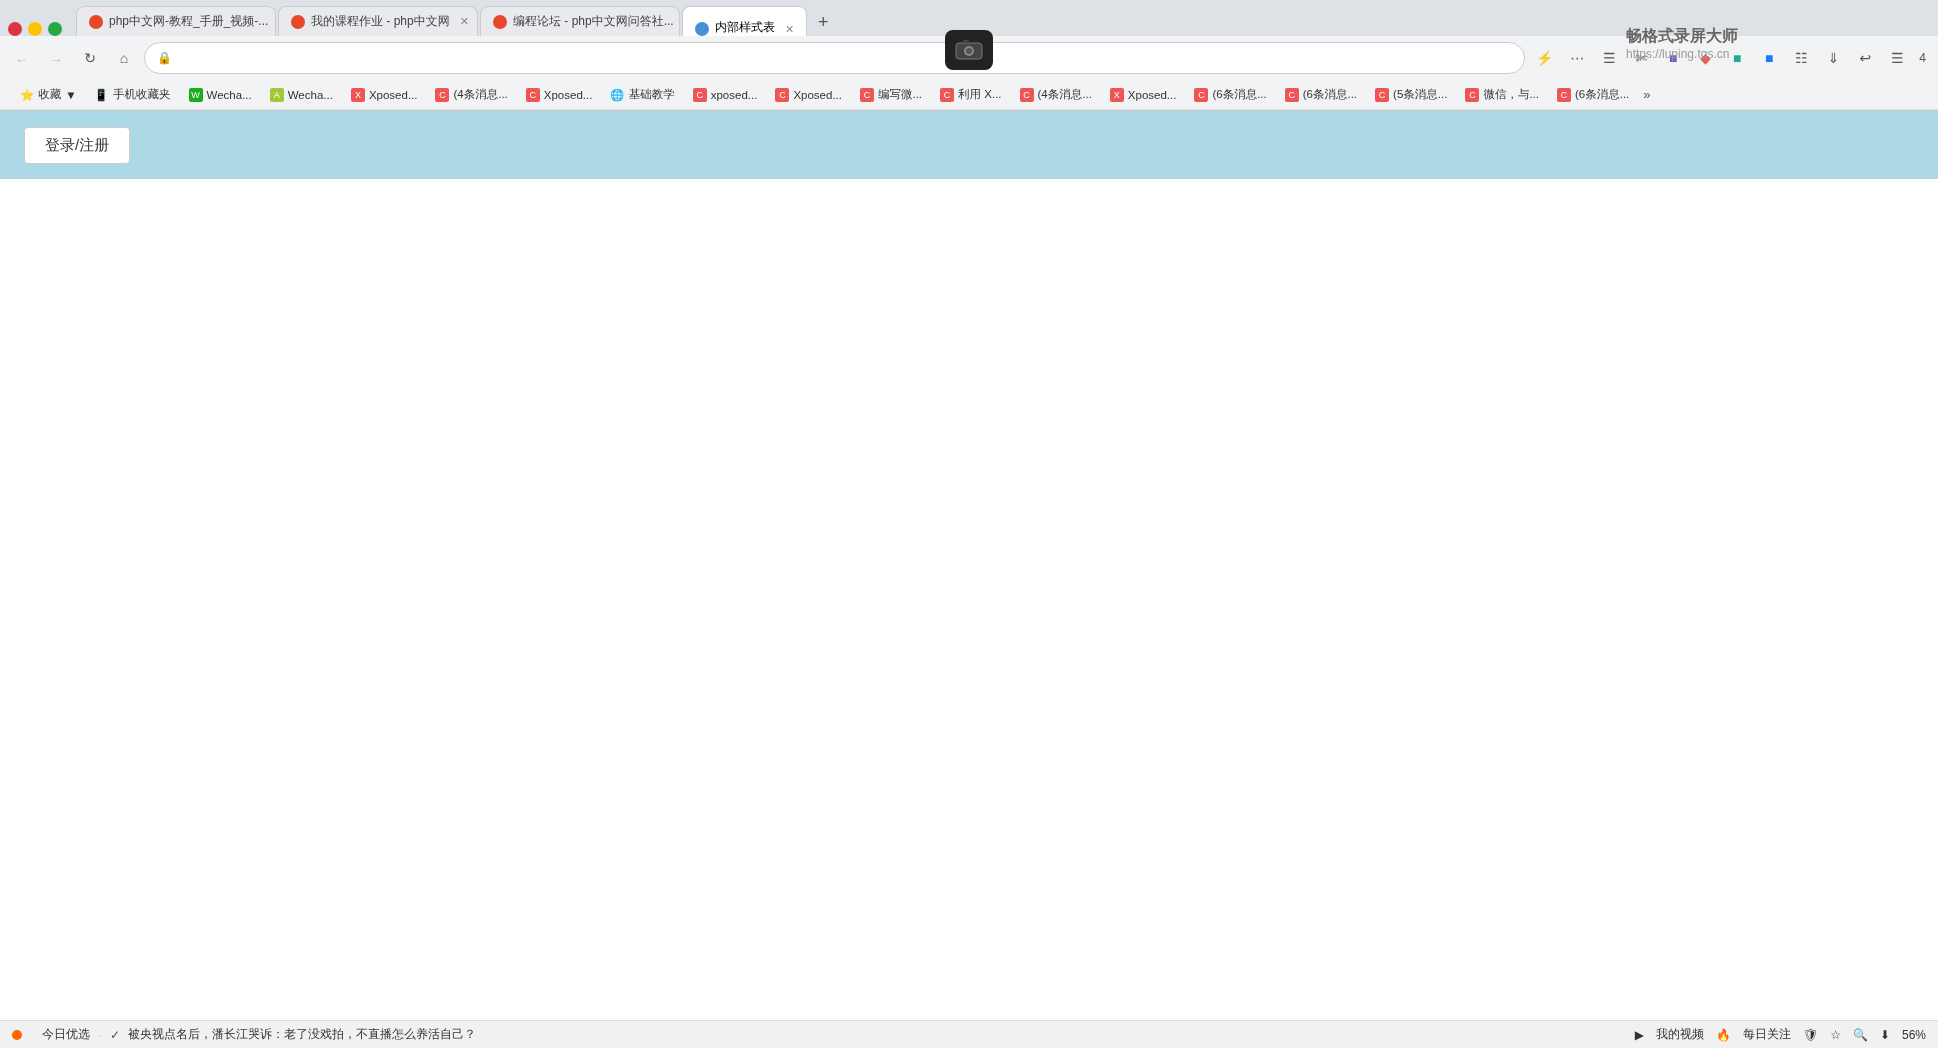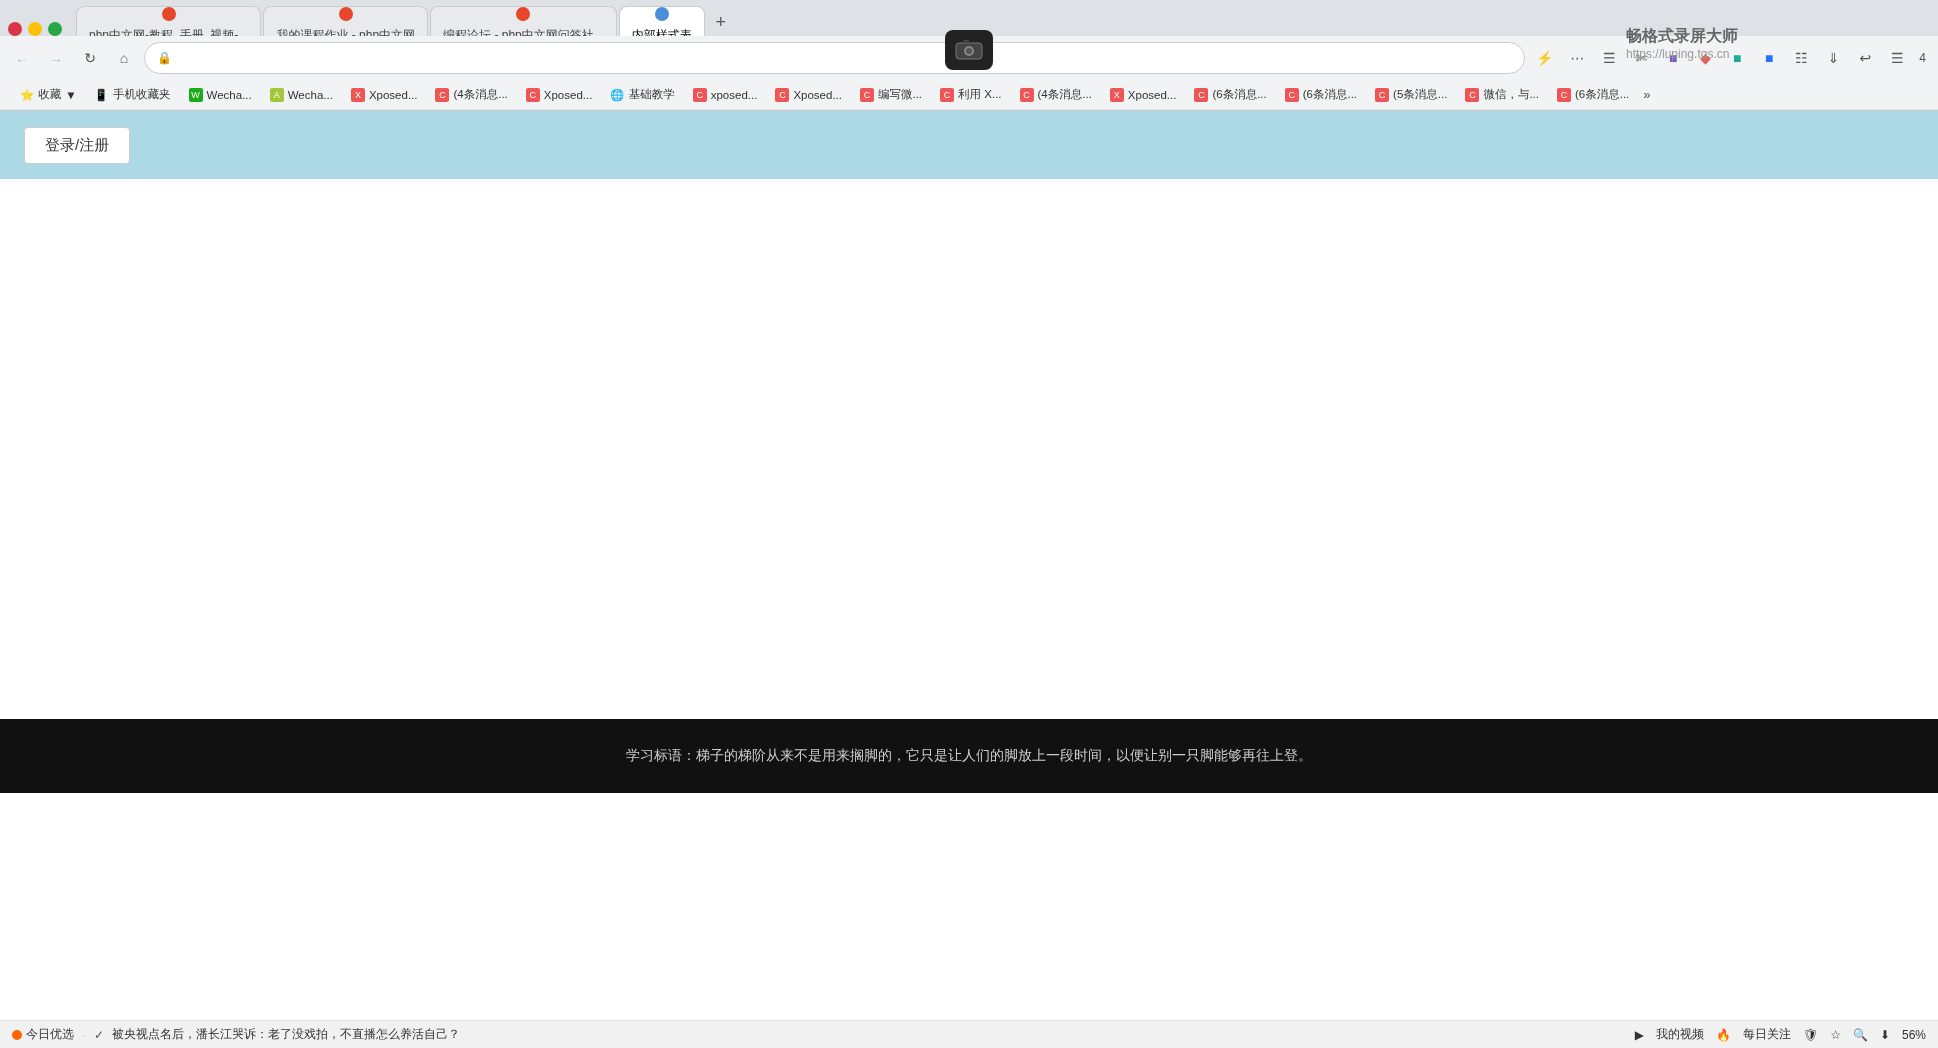--- a/index.html
+++ b/index.html
@@ -43,26 +43,26 @@
       font-size: 12px;
       color: #444;
       cursor: pointer;
       max-width: 200px;
       white-space: nowrap;
       overflow: hidden;
       text-overflow: ellipsis;
       border: 1px solid #ccc;
       border-bottom: none;
       gap: 6px;
-      flex-direction: column;
     }
     .tab.active {
       background: #fff;
       color: #000;
       z-index: 1;
+      align-items: flex-end;
     }
     .tab-icon {
       width: 14px; height: 14px;
       border-radius: 50%;
       flex-shrink: 0;
     }
     .tab-close {
       margin-left: 4px;
       font-size: 11px;
       color: #888;
@@ -233,21 +233,21 @@
       z-index: 100;
     }
     .status-left {
       display: flex;
       align-items: center;
       gap: 8px;
     }
     .status-item {
       display: flex;
       align-items: center;
-      gap: 4px;
+      gap: 20px;
       cursor: pointer;
       white-space: nowrap;
     }
     .status-dot {
       width: 10px; height: 10px;
       border-radius: 50%;
       background: #f60;
     }
     .status-right {
       margin-left: auto;
@@ -431,23 +431,20 @@
 </div>
 
 <div class="page-content">
 
   <div class="site-header">
     <button class="login-btn">登录/注册</button>
   </div>
 
   <div class="site-main"></div>
 
-  <div class="site-footer">
-    <p>学习标语：梯子的梯阶从来不是用来搁脚的，它只是让人们的脚放上一段时间，以便让别一只脚能够再往上登。</p>
-  </div>
 </div>
 
 <div class="watermark">
   <div style="font-size:16px;font-weight:bold;color:#666;">畅格式录屏大师</div>
   <div style="font-size:12px;color:#999;">https://luping.tgs.cn</div>
 </div>
 
 <div class="cam-overlay">
   <div class="cam-icon">
     <svg width="28" height="22" viewBox="0 0 28 22" fill="none">

